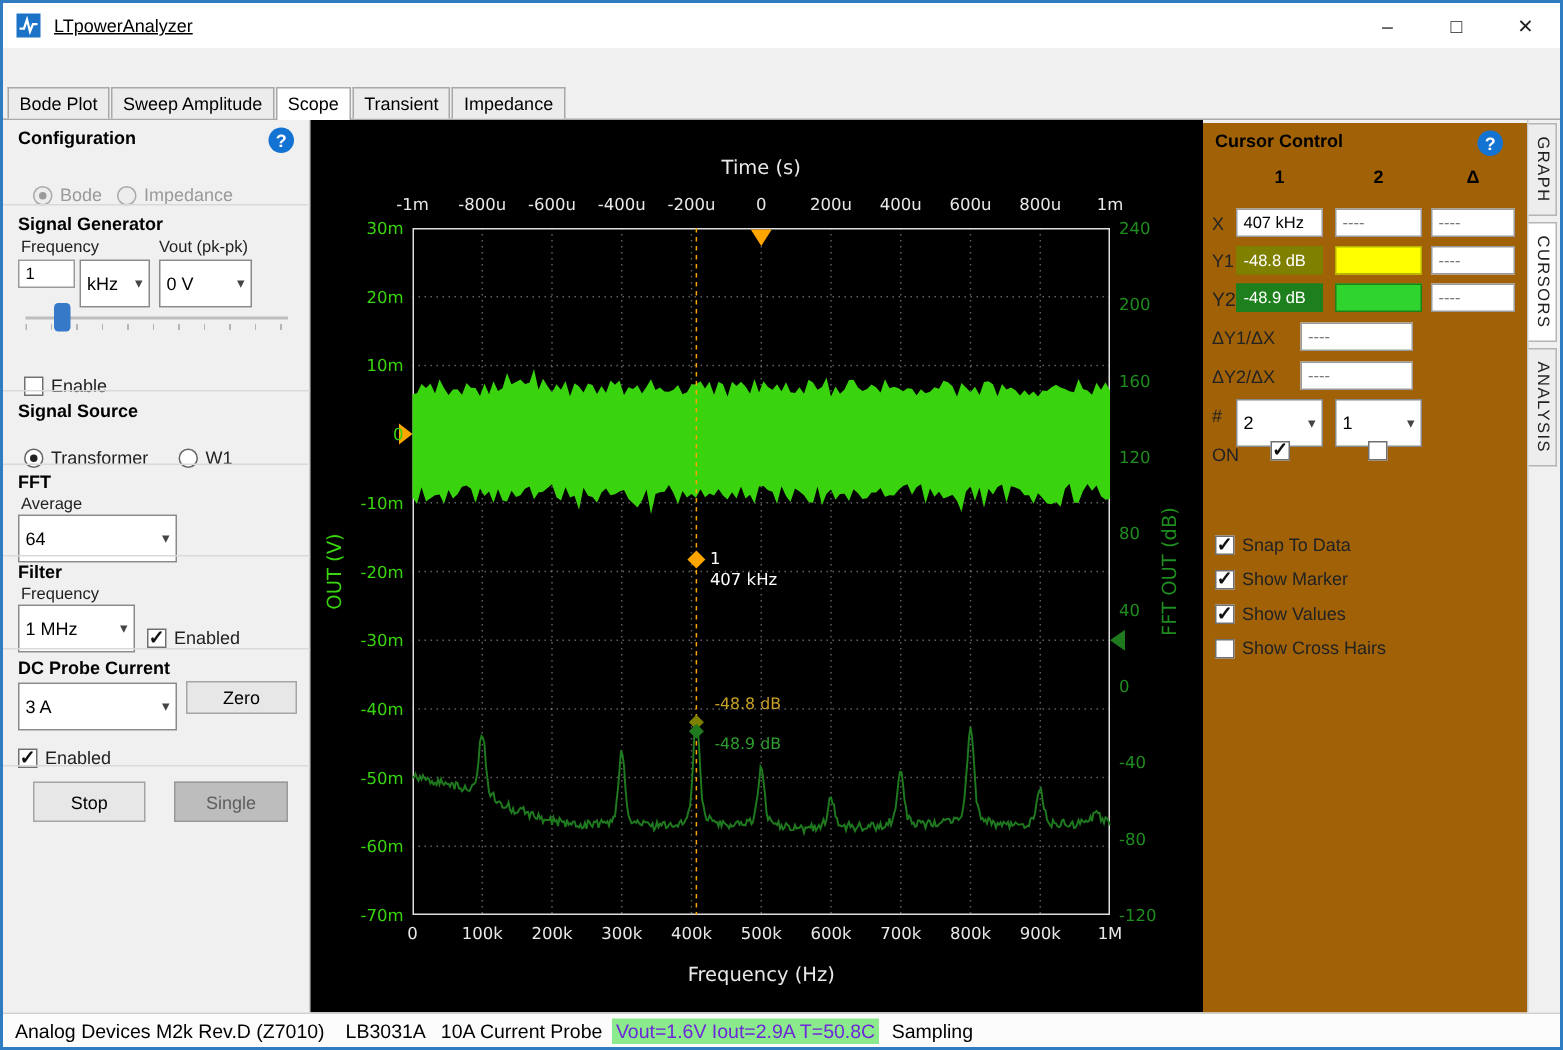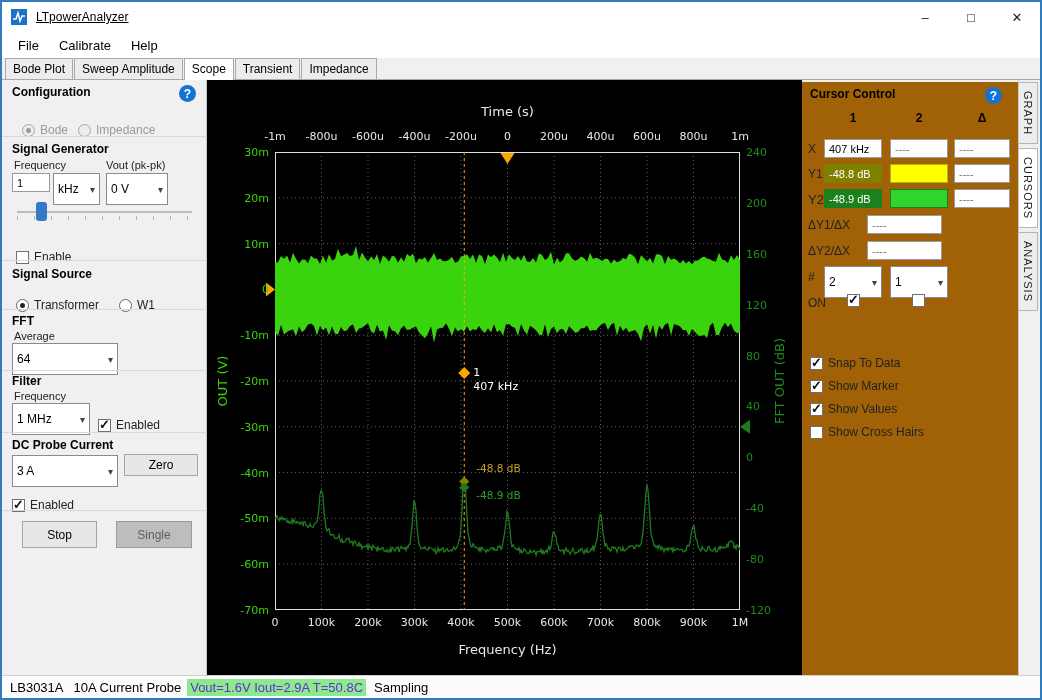--- a/index.html
+++ b/index.html
@@ -63,25 +63,20 @@
         </svg>
     </span>
     <span class="title">LTpowerAnalyzer</span>
     <div class="win-controls">
       <div class="win-btn">–</div>
       <div class="win-btn">□</div>
       <div class="win-btn">✕</div>
     </div>
   </div>
 
-  <div class="menubar" id="menubar">
-      <div class="menu-item">File</div>
-      <div class="menu-item">Calibrate</div>
-      <div class="menu-item">Help</div>
-    </div>
 
   <div class="tabbar" id="tabbar">
       <div class="tab">Bode Plot</div>
       <div class="tab">Sweep Amplitude</div>
       <div class="tab active">Scope</div>
       <div class="tab">Transient</div>
       <div class="tab">Impedance</div>
     </div>
 
   <div class="content">
@@ -308,19 +303,20 @@
     </div>
 
     <div class="side-tabs" id="side-tabs">
         <div class="side-tab">GRAPH</div>
         <div class="side-tab active">CURSORS</div>
         <div class="side-tab">ANALYSIS</div>
       </div>
   </div>
 
   <div class="statusbar">
+    <span>Analog Devices M2k Rev.D (Z7010)</span>
     <span>LB3031A</span>
     <span style="margin-left:-4px;">10A Current Probe</span>
     <span class="badge" style="margin-left: -8px; background: rgb(139, 234, 139);">Vout=1.6V Iout=2.9A T=50.8C</span>
     <span style="margin-left:-6px;">Sampling</span>
   </div>
 
 </div>
 
 </body></html>

